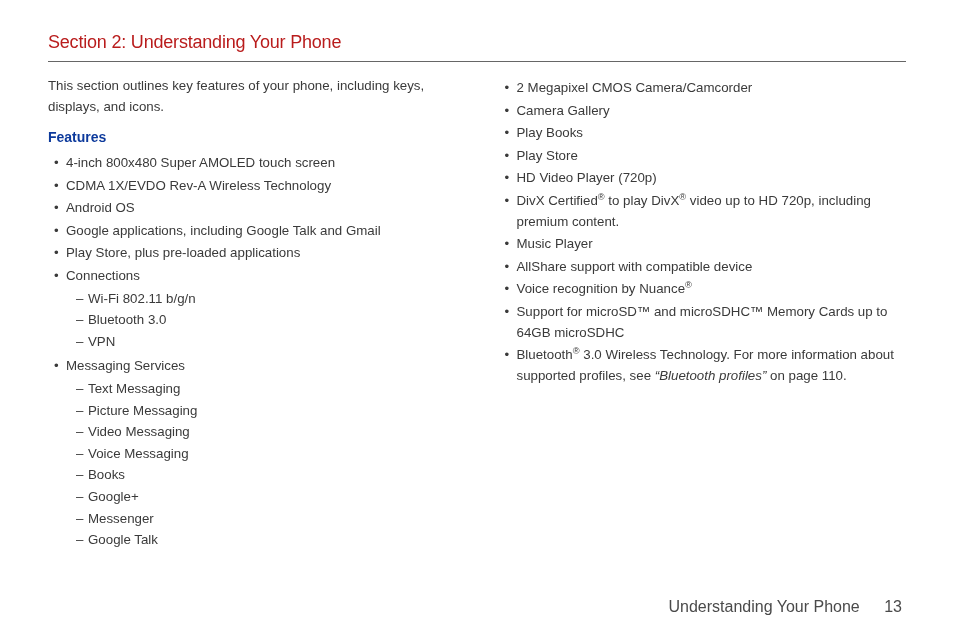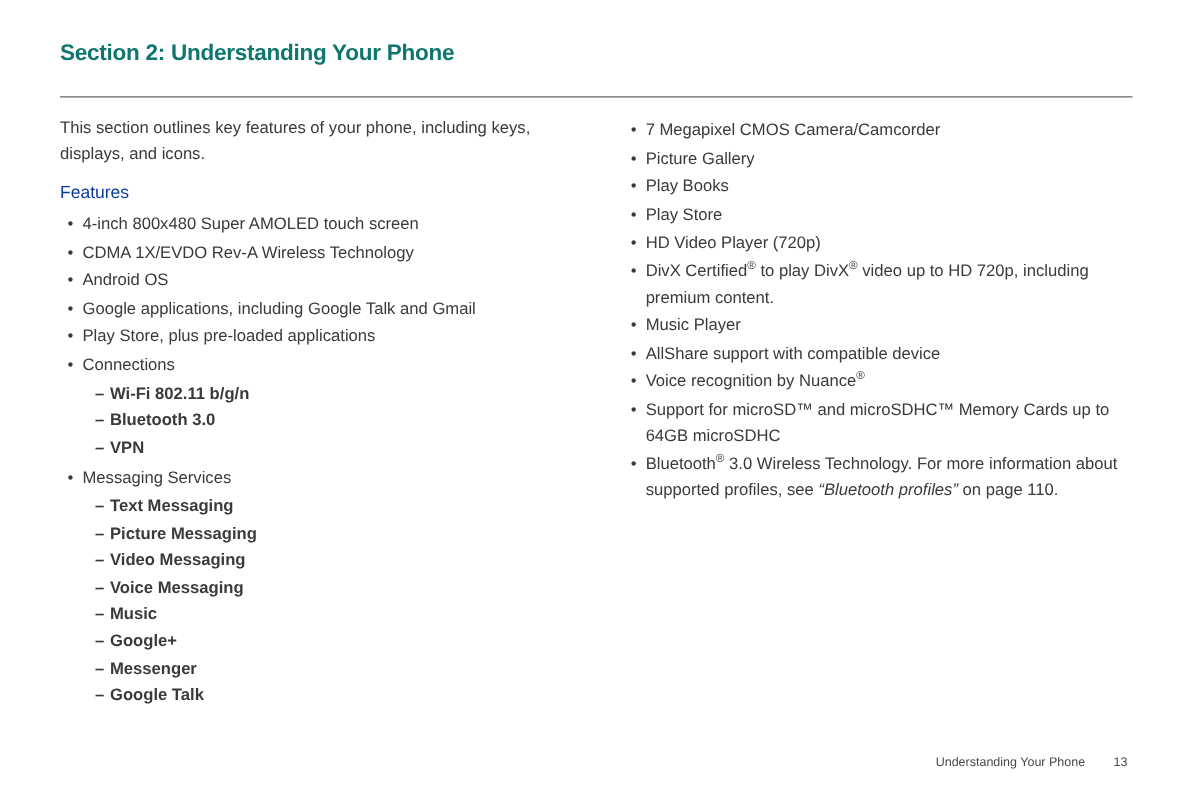--- a/index.html
+++ b/index.html
@@ -11,24 +11,24 @@
     color: #3a3a3a;
     background: #fff;
     box-sizing: border-box;
     position: relative;
   }
   .page {
     padding: 32px 48px 0 48px;
     box-sizing: border-box;
   }
   .section-title {
-    color: #0f766e;
-    font-weight: bold;
+    color: #b91c1c;
+    font-weight: normal;
     font-size: 18px;
-    margin: 0 0 24px 0;
+    margin: 0 0 8px 0;
     letter-spacing: -0.2px;
   }
   .rule {
     border: none;
     border-top: 1px solid #666;
     margin: 0 0 14px 0;
   }
   .columns {
     display: flex;
     gap: 43px;
@@ -37,21 +37,21 @@
     flex: 1 1 0;
     font-size: 13.3px;
     line-height: 1.55;
     font-stretch: condensed;
   }
   .intro {
     margin: 0 0 10px 0;
   }
   .subhead {
     color: #0d3a9c;
-    font-weight: normal;
+    font-weight: bold;
     font-size: 14px;
     margin: 4px 0 4px 0;
   }
   ul.bullets {
     list-style: none;
     margin: 0;
     padding: 0 0 0 6px;
   }
   ul.bullets > li {
     position: relative;
@@ -61,39 +61,38 @@
   ul.bullets > li::before {
     content: "•";
     position: absolute;
     left: 0;
     top: 0;
   }
   ul.dashes {
     list-style: none;
     margin: 2px 0 4px 10px;
     padding: 0;
-    font-weight: bold;
   }
   ul.dashes > li {
     position: relative;
     padding-left: 12px;
     margin: 1px 0;
   }
   ul.dashes > li::before {
     content: "–";
     position: absolute;
     left: 0;
     top: 0;
   }
   sup { font-size: 0.7em; vertical-align: super; line-height: 0; }
   .page-footer {
     position: absolute;
     bottom: 20px;
     right: 52px;
-    font-size: 10px;
+    font-size: 16px;
     color: #4a4a4a;
   }
   .page-footer .num { margin-left: 20px; }
 </style>
 </head>
 <body>
 
 <div class="page">
   <h1 class="section-title">Section 2: Understanding Your Phone</h1>
   <hr class="rule">
@@ -110,31 +109,31 @@
           <li>Connections<ul class="dashes">
               <li>Wi-Fi 802.11 b/g/n</li>
               <li>Bluetooth 3.0</li>
               <li>VPN</li>
             </ul></li>
           <li>Messaging Services<ul class="dashes">
               <li>Text Messaging</li>
               <li>Picture Messaging</li>
               <li>Video Messaging</li>
               <li>Voice Messaging</li>
-              <li>Music</li>
+              <li>Books</li>
               <li>Google+</li>
               <li>Messenger</li>
               <li>Google Talk</li>
             </ul></li>
         </ul>
     </div>
     <div class="col">
       <ul class="bullets" id="col2-list">
-          <li>7 Megapixel CMOS Camera/Camcorder</li>
-          <li>Picture Gallery</li>
+          <li>2 Megapixel CMOS Camera/Camcorder</li>
+          <li>Camera Gallery</li>
           <li>Play Books</li>
           <li>Play Store</li>
           <li>HD Video Player (720p)</li>
           <li>DivX Certified<sup>®</sup> to play DivX<sup>®</sup> video up to HD 720p, including premium content.</li>
           <li>Music Player</li>
           <li>AllShare support with compatible device</li>
           <li>Voice recognition by Nuance<sup>®</sup></li>
           <li>Support for microSD™ and microSDHC™ Memory Cards up to 64GB microSDHC</li>
           <li>Bluetooth<sup>®</sup> 3.0 Wireless Technology. For more information about supported profiles, see <i>“Bluetooth profiles”</i> on page 110.</li>
         </ul>

